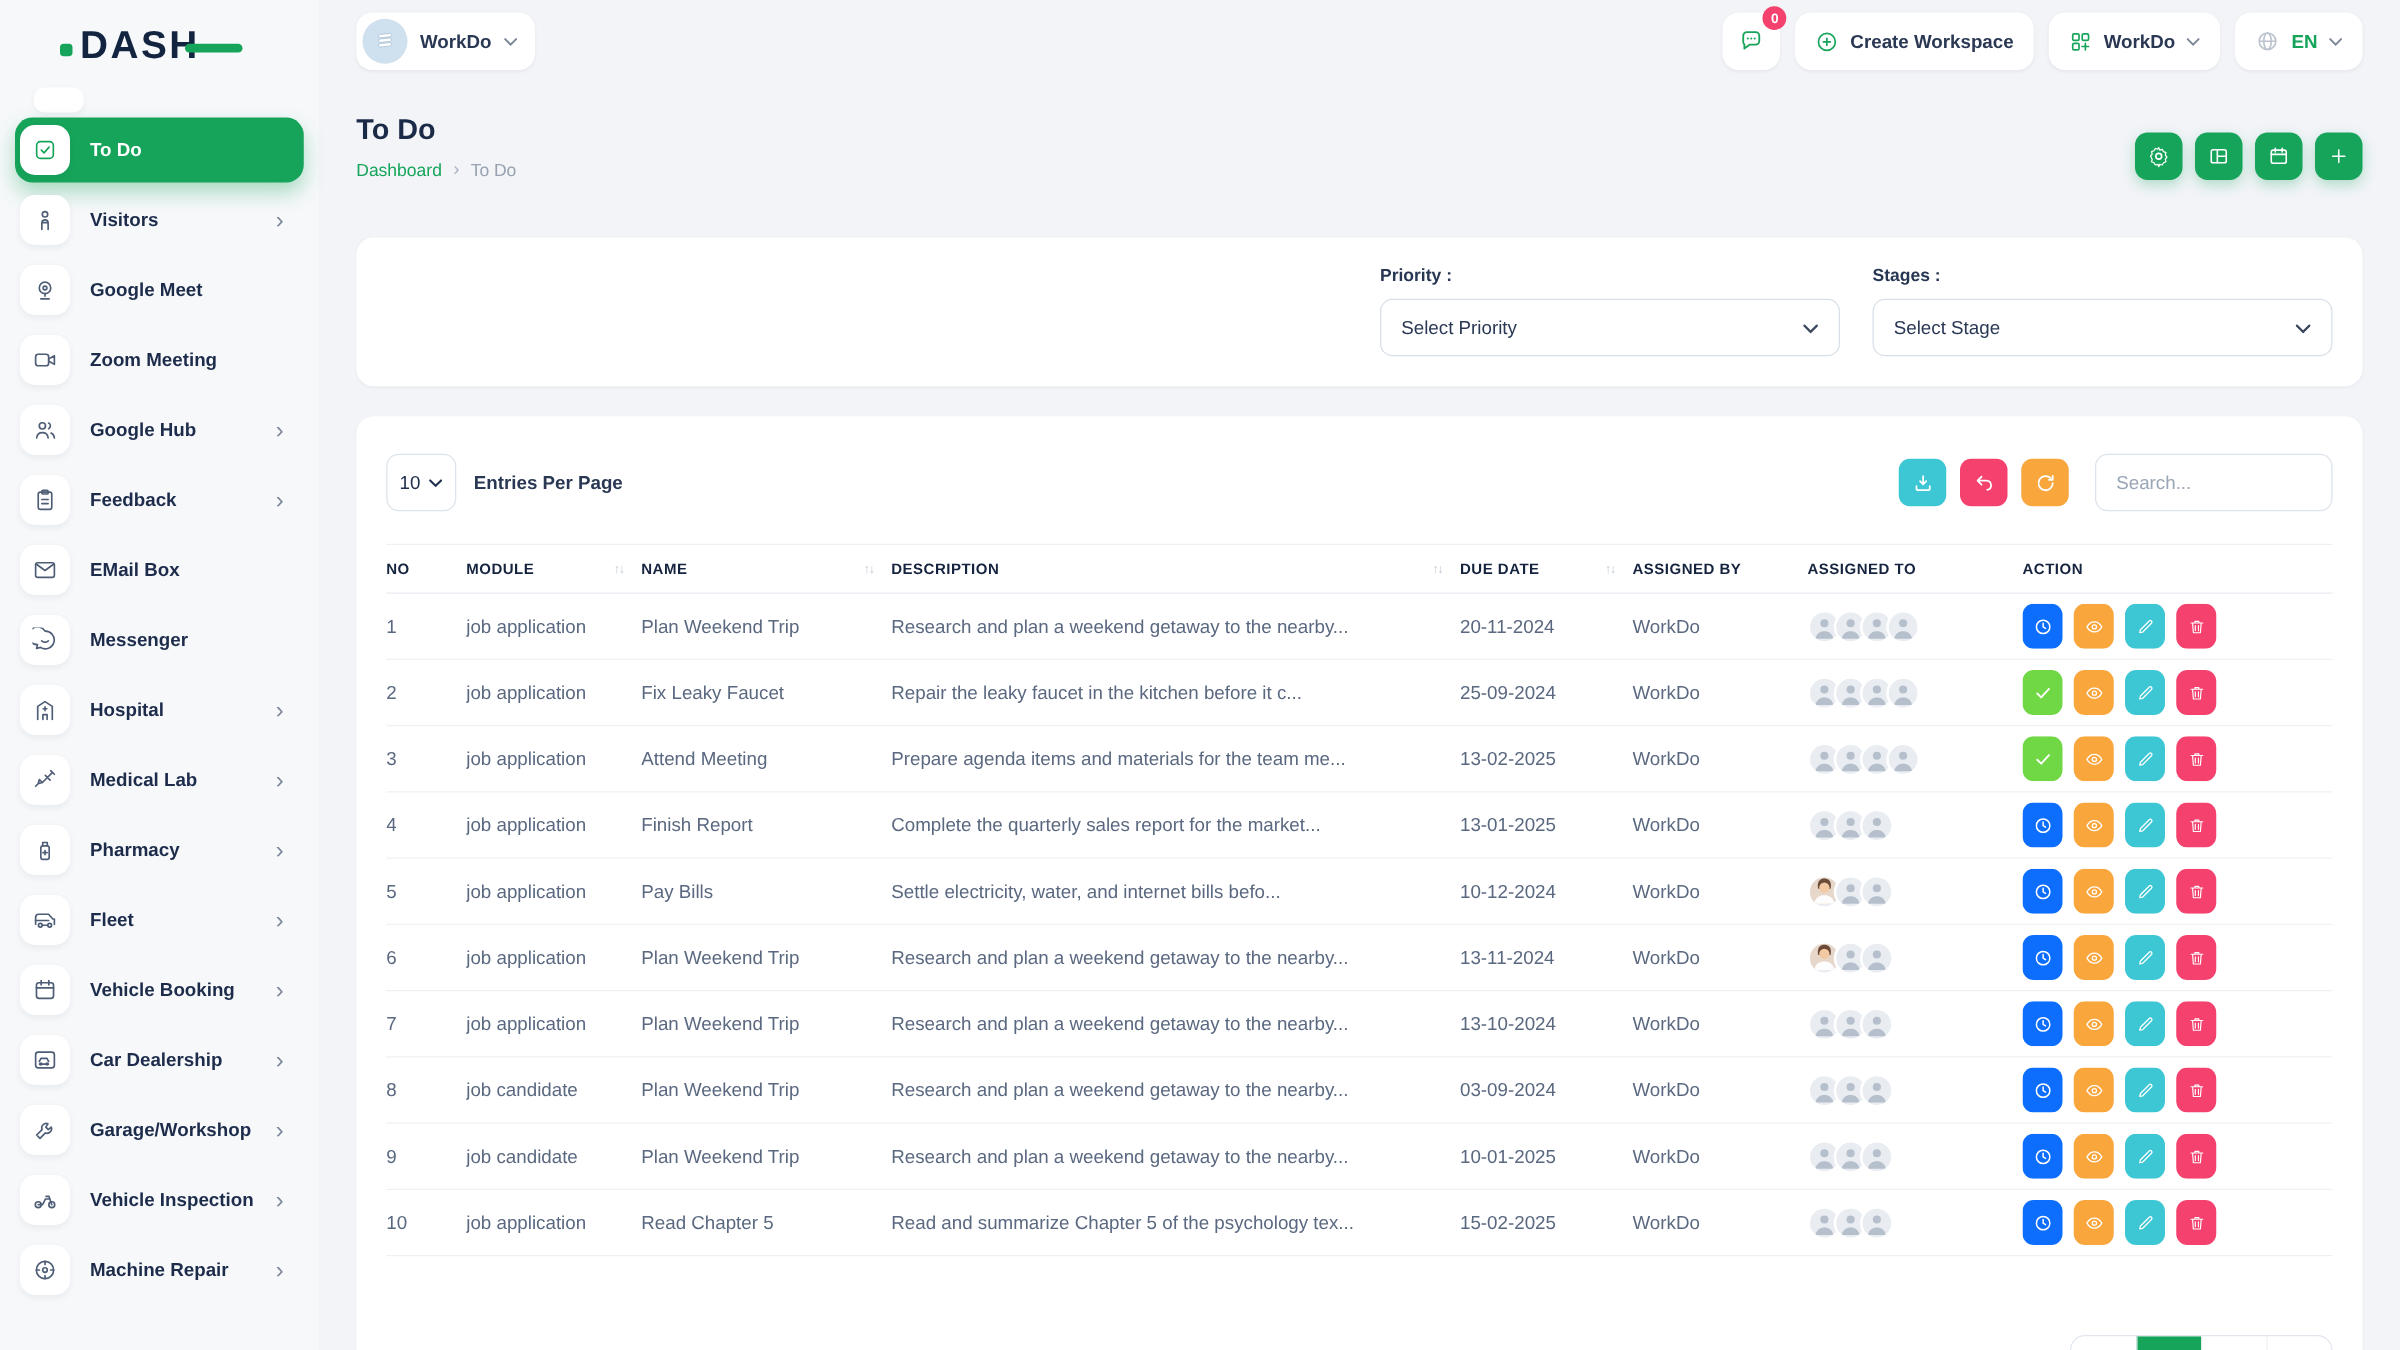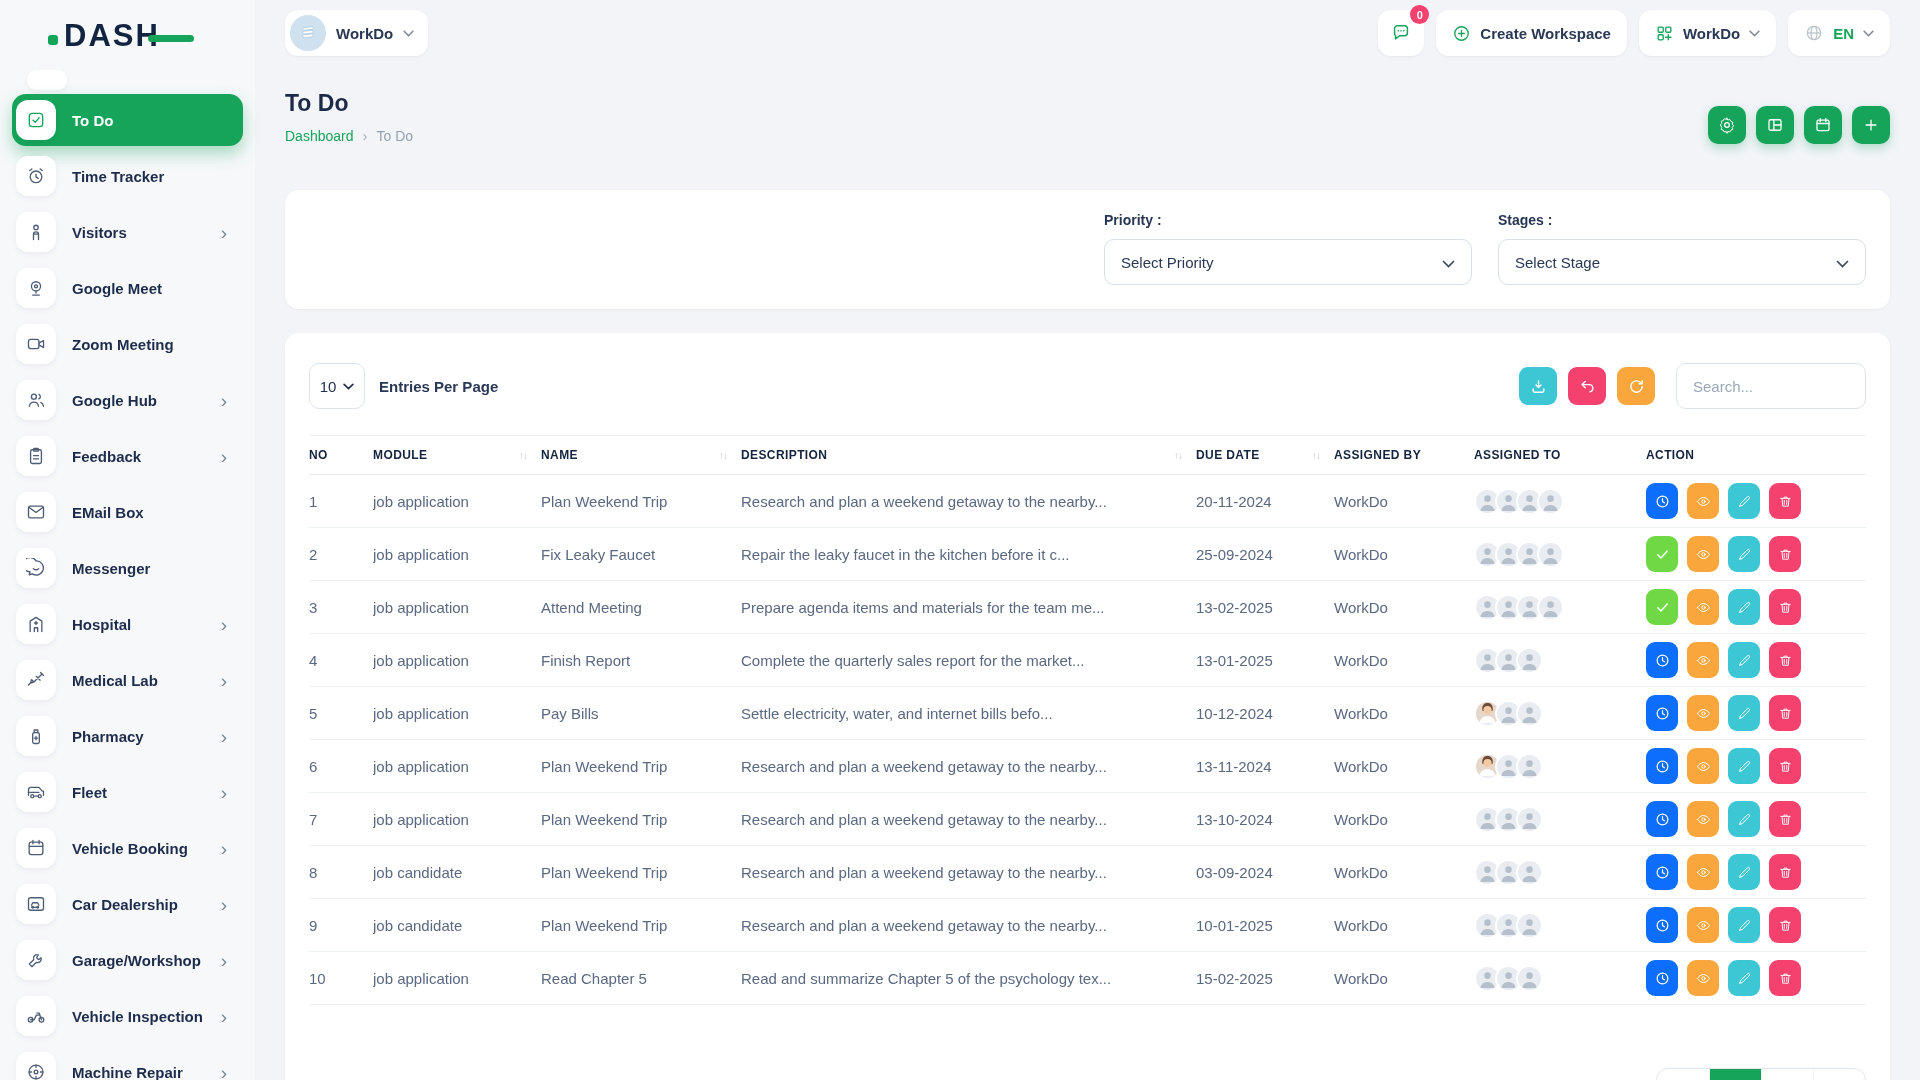--- a/index.html
+++ b/index.html
@@ -62,21 +62,21 @@
   .tool-btn { width:38px; height:38px; border:none; border-radius:9px; display:flex; align-items:center; justify-content:center; cursor:pointer; }
   .tool-btn svg { width:17px; height:17px; fill:none; stroke:#fff; stroke-width:2; stroke-linecap:round; stroke-linejoin:round; }
   .search-input { margin-left:10px; width:190px; height:46px; border:1px solid #dde3ea; border-radius:10px; padding:0 16px; font-size:15px; color:#2a3854; font-family:inherit; outline:none; }
   .search-input::placeholder { color:#9aa6b5; }
   
   .tbl { margin-top:26px; }
   .tbl-header { display:flex; align-items:center; height:40px; border-top:1px solid #eef1f4; border-bottom:1px solid #e8ecf1; }
   .th { display:flex; align-items:center; justify-content:space-between; font-size:12px; font-weight:700; letter-spacing:.4px; color:#15233f; padding-right:14px; }
   .sort { font-size:10px; color:#c3cbd6; letter-spacing:-1px; cursor:pointer; }
   .tbl-row { display:flex; align-items:center; height:53px; border-bottom:1px solid #eef1f4; font-size:15px; color:#5a6880; }
-  .col-no{width:64px;} .col-module{width:168px;} .col-name{width:200px;} .col-desc{width:455px;}
+  .col-no{width:64px;} .col-module{width:140px;} .col-name{width:200px;} .col-desc{width:455px;}
   .col-due{width:138px;} .col-by{width:140px;} .col-to{width:172px;align-items:flex-end;} .col-action{width:220px;}
   .cell { padding-right:14px; white-space:nowrap; overflow:hidden; }
   .avatars { display:flex; }
   .avatar { width:27px; height:27px; border-radius:50%; background:#e9edf2; border:2px solid #fff; display:flex; align-items:flex-end; justify-content:center; overflow:hidden; }
   .avatar + .avatar { margin-left:-6px; }
   .avatar svg { display:block; }
   .actions { display:flex; gap:9px; }
   .act-btn { width:32px; height:36px; border:none; border-radius:9px; display:flex; align-items:center; justify-content:center; cursor:pointer; }
   .act-btn svg { width:15px; height:15px; fill:none; stroke:#fff; stroke-width:1.9; stroke-linecap:round; stroke-linejoin:round; }
   
@@ -99,29 +99,20 @@
   <div class="scroll-fragment"></div>
   <nav class="nav">
       <div class="side-item active">
         <span class="icon-box">
           <svg viewBox="0 0 24 24">
             <rect x="4" y="4" width="16" height="16" rx="3.5"></rect>
             <path d="M8.5 12.2l2.6 2.6 4.8-5.6"></path>
           </svg>
         </span>
         <span class="side-label">To Do</span>
-      </div>
-      <div class="side-item">
-        <span class="icon-box">
-          <svg viewBox="0 0 24 24">
-            <circle cx="12" cy="13" r="7"></circle>
-            <path d="M12 9.8V13l2.6 1.8M4.5 5.5L7 3.5M19.5 5.5L17 3.5"></path>
-          </svg>
-        </span>
-        <span class="side-label">Time Tracker</span>
       </div>
       <div class="side-item">
         <span class="icon-box">
           <svg viewBox="0 0 24 24">
             <circle cx="12" cy="6.5" r="2.6"></circle>
             <path d="M9 21v-6.2c0-1.9 1.3-3 3-3s3 1.1 3 3V21M9.8 14.5h4.4"></path>
           </svg>
         </span>
         <span class="side-label">Visitors</span>
         <span class="side-chev">›</span>

